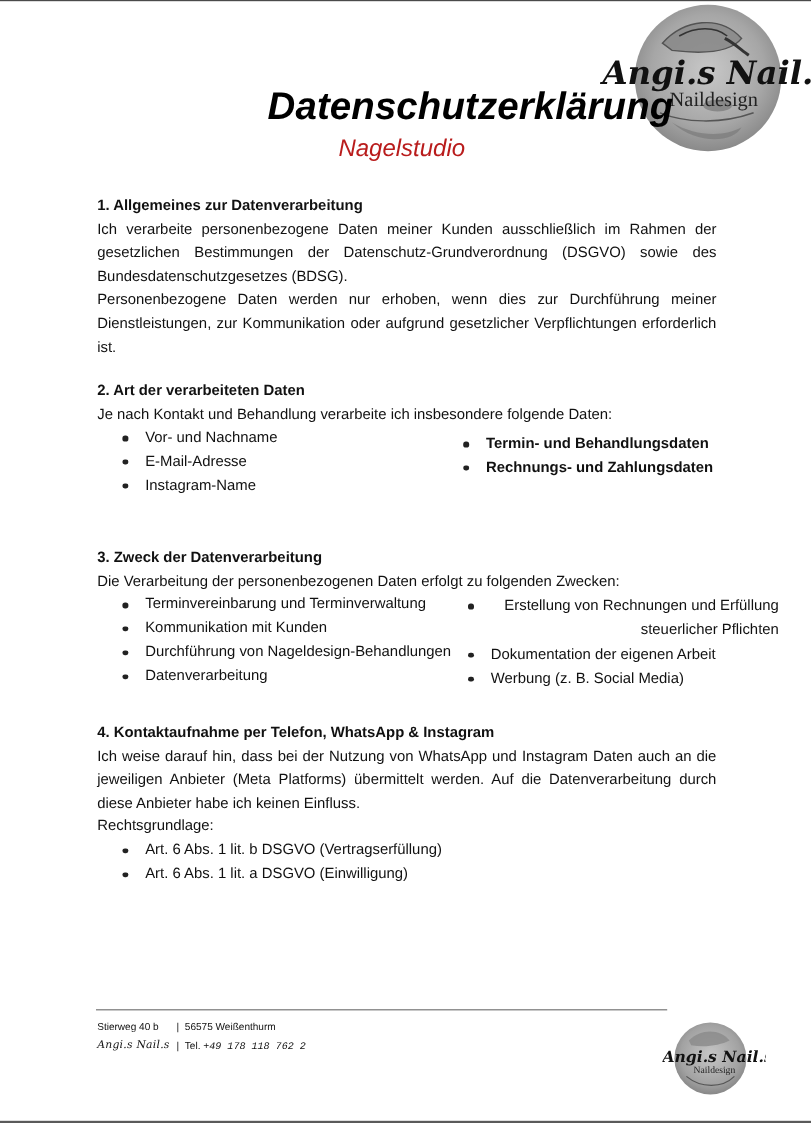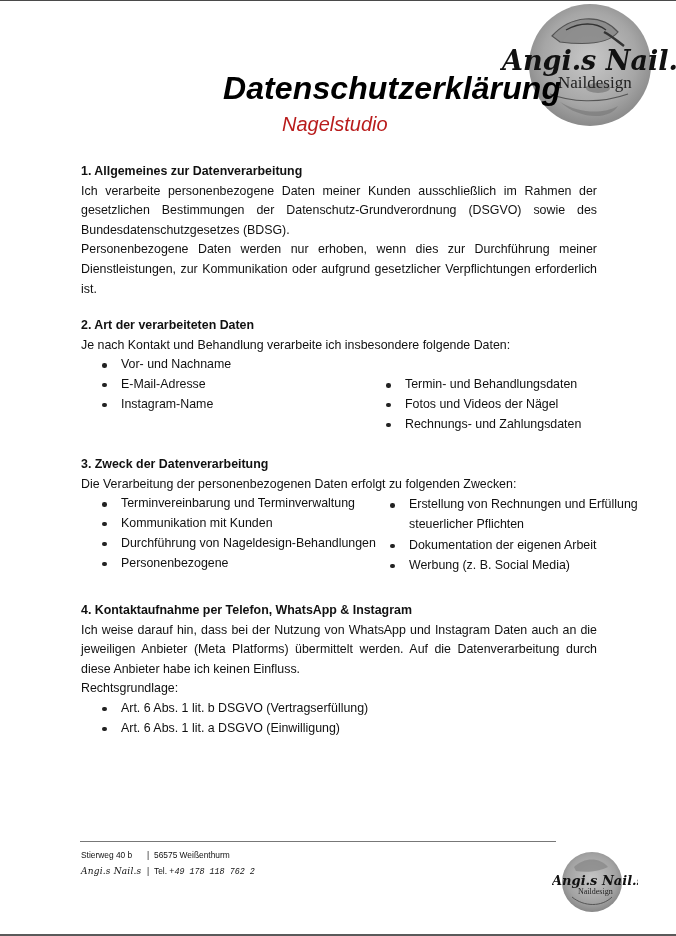--- a/index.html
+++ b/index.html
@@ -85,40 +85,39 @@
 
 <div class="section" style="top:316px;">
   <div class="sec-head">2. Art der verarbeiteten Daten</div>
   <div>Je nach Kontakt und Behandlung verarbeite ich insbesondere folgende Daten:</div>
   <div class="cols" style="height:84px;">
     <ul class="list" style="left:0; top:0; width:280px;">
       <li>Vor- und Nachname</li>
       <li>E-Mail-Adresse</li>
       <li>Instagram-Name</li>
     </ul>
-    <ul class="list" style="left:284px; top:20px; width:260px;">
+    <ul class="list" style="left:284px; top:5px; width:260px;font-weight:bold;">
       <li>Termin- und Behandlungsdaten</li>
-      <li>Fotos und Videos der Nägel</li>
       <li>Rechnungs- und Zahlungsdaten</li>
     </ul>
   </div>
 </div>
 
 <div class="section" style="top:455px;">
   <div class="sec-head">3. Zweck der Datenverarbeitung</div>
   <div>Die Verarbeitung der personenbezogenen Daten erfolgt zu folgenden Zwecken:</div>
   <div class="cols" style="height:84px;">
     <ul class="list" style="left:0; top:0; width:300px;">
       <li>Terminvereinbarung und Terminverwaltung</li>
       <li>Kommunikation mit Kunden</li>
       <li>Durchführung von Nageldesign-Behandlungen</li>
-      <li>Personenbezogene</li>
+      <li>Datenverarbeitung</li>
     </ul>
     <ul class="list" style="left:288px; top:1px; width:280px;">
-      <li style="margin-bottom:1px;">Erstellung von Rechnungen und Erfüllung steuerlicher Pflichten</li>
+      <li style="margin-bottom:1px;text-align:right;">Erstellung von Rechnungen und Erfüllung steuerlicher Pflichten</li>
       <li>Dokumentation der eigenen Arbeit</li>
       <li>Werbung (z. B. Social Media)</li>
     </ul>
   </div>
 </div>
 
 <div class="section" style="top:601px;">
   <div class="sec-head">4. Kontaktaufnahme per Telefon, WhatsApp &amp; Instagram</div>
   <div class="para">Ich weise darauf hin, dass bei der Nutzung von WhatsApp und Instagram Daten auch an die jeweiligen Anbieter (Meta Platforms) übermittelt werden. Auf die Datenverarbeitung durch diese Anbieter habe ich keinen Einfluss.</div>
   <div>Rechtsgrundlage:</div>

